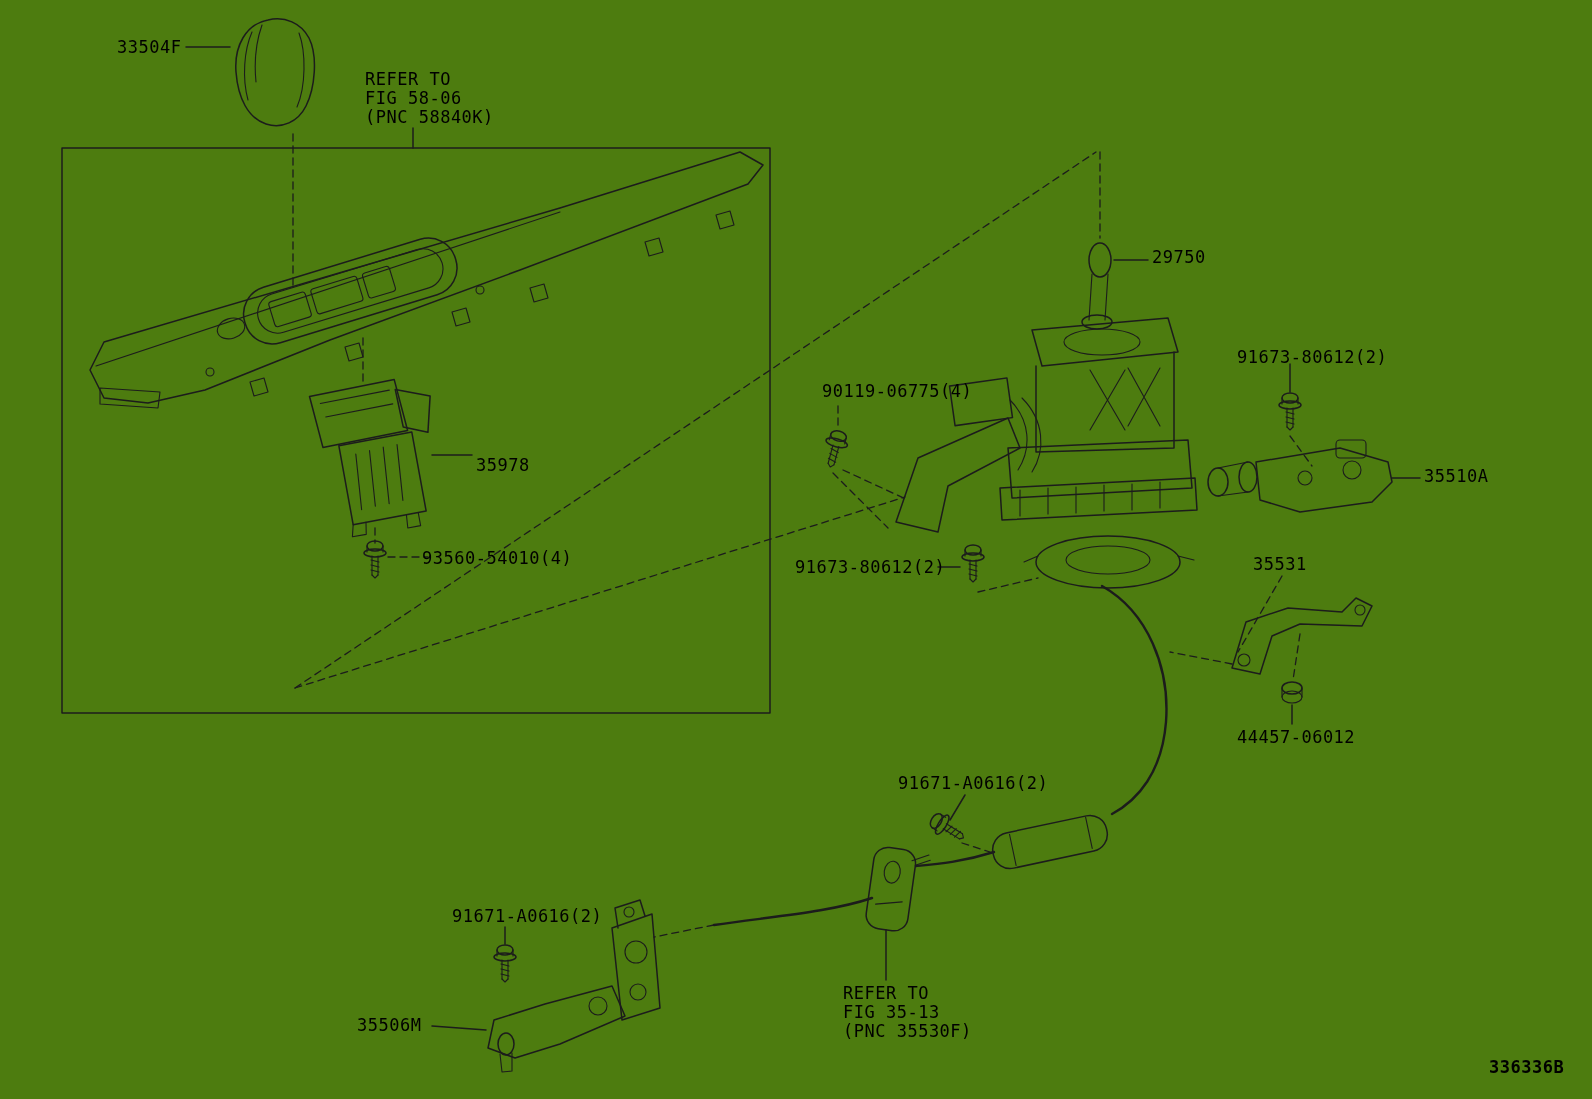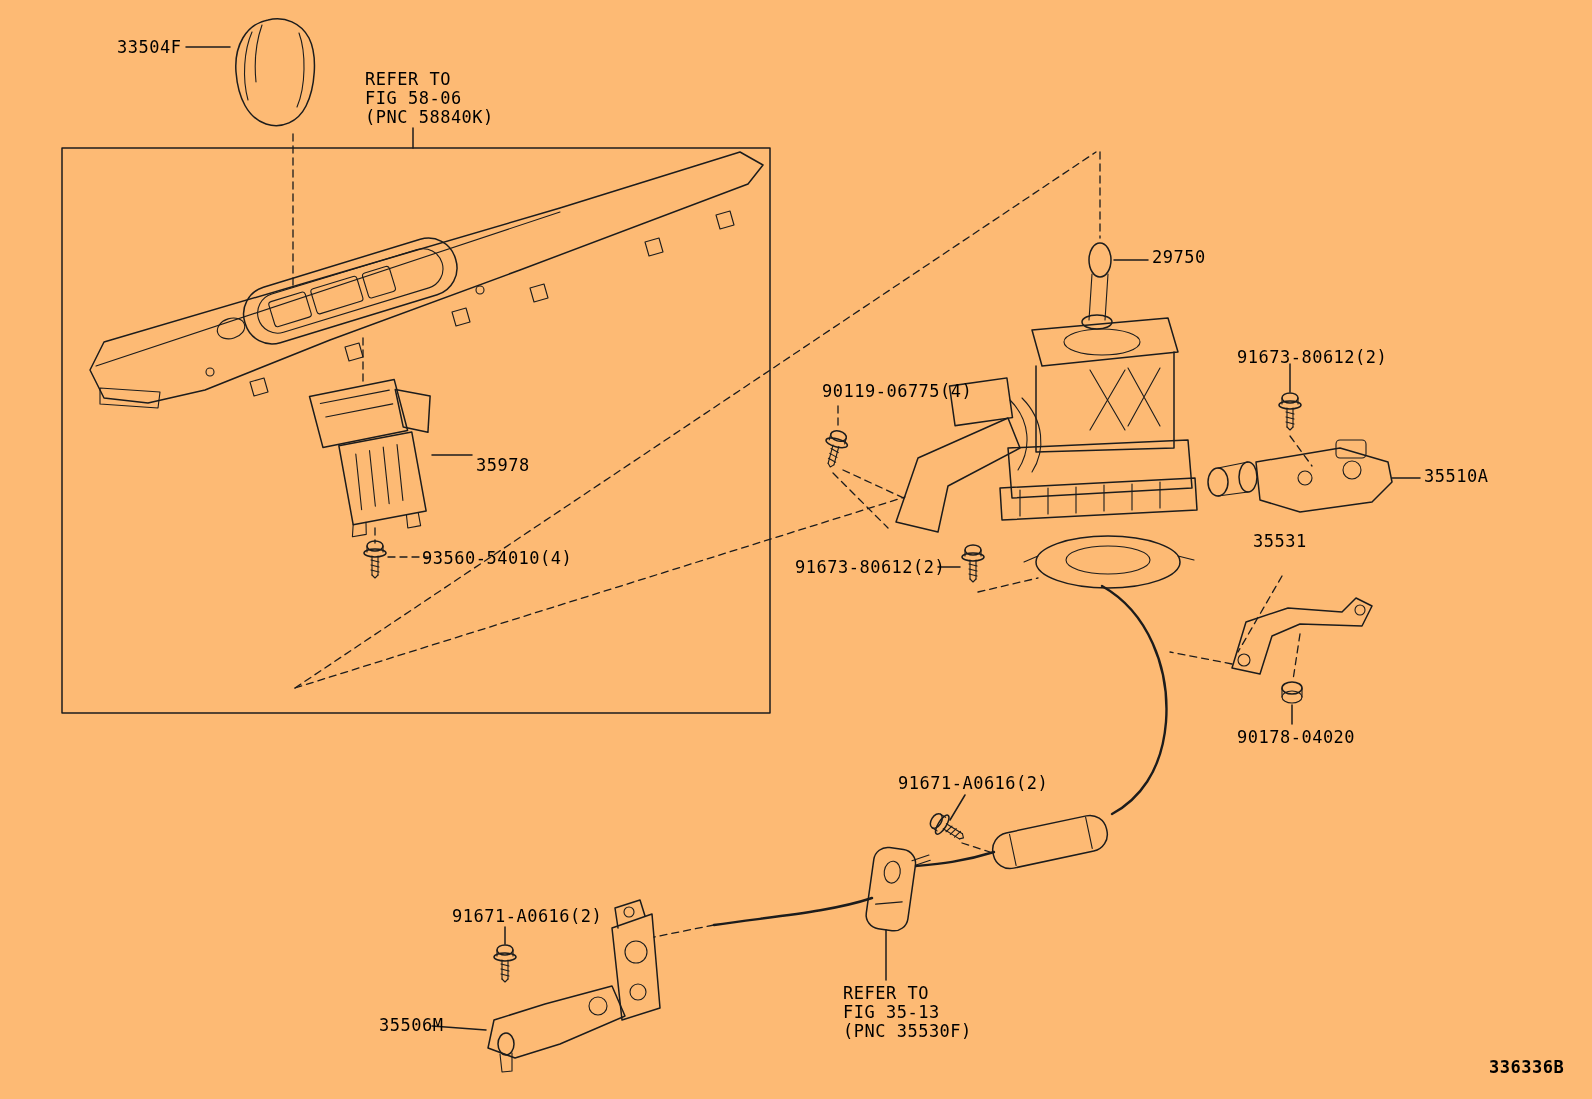--- a/index.html
+++ b/index.html
@@ -1,19 +1,19 @@
 <!DOCTYPE html>
 <html><head>
 <meta charset="utf-8">
 <style>
   html,body{margin:0;padding:0;background:#ffffff;}
   #canvas{
     position:relative;
     width:1592px;height:1099px;
-    background:#fdba74;
+    background:#4d7c0f;
     font-family:"DejaVu Sans Mono","Liberation Mono",monospace;
     overflow:hidden;
   }
   #lineart{position:absolute;left:0;top:0;}
   #lineart *{stroke:#1c1c1c;fill:none;stroke-width:1.5;stroke-linecap:round;stroke-linejoin:round;}
   #lineart .thin{stroke-width:1.1;}
   #lineart .dash{stroke-dasharray:7 5;stroke-width:1.3;}
   #lineart .cable{stroke-width:2.4;}
   .lbl{
     position:absolute;
@@ -200,23 +200,23 @@
   <div class="lbl" style="left:365px;top:70px">REFER TO
 FIG 58-06
 (PNC 58840K)</div>
   <div class="lbl" style="left:1152px;top:248px">29750</div>
   <div class="lbl" style="left:1237px;top:348px">91673-80612(2)</div>
   <div class="lbl" style="left:822px;top:382px">90119-06775(4)</div>
   <div class="lbl" style="left:476px;top:456px">35978</div>
   <div class="lbl" style="left:1424px;top:467px">35510A</div>
   <div class="lbl" style="left:422px;top:549px">93560-54010(4)</div>
   <div class="lbl" style="left:795px;top:558px">91673-80612(2)</div>
-  <div class="lbl" style="left:1253px;top:532px">35531</div>
-  <div class="lbl" style="left:1237px;top:728px">90178-04020</div>
+  <div class="lbl" style="left:1253px;top:555px">35531</div>
+  <div class="lbl" style="left:1237px;top:728px">44457-06012</div>
   <div class="lbl" style="left:898px;top:774px">91671-A0616(2)</div>
   <div class="lbl" style="left:452px;top:907px">91671-A0616(2)</div>
-  <div class="lbl" style="left:379px;top:1016px">35506M</div>
+  <div class="lbl" style="left:357px;top:1016px">35506M</div>
   <div class="lbl" style="left:843px;top:984px">REFER TO
 FIG 35-13
 (PNC 35530F)</div>
   <div class="lbl code" style="left:1489px;top:1058px">336336B</div>
 
 </div>
 
 </body></html>

